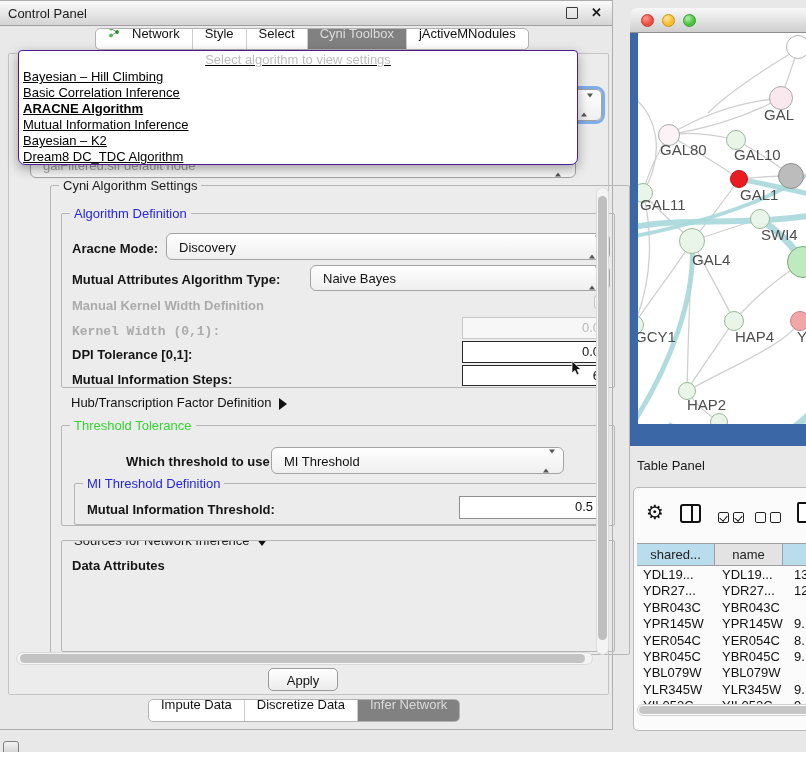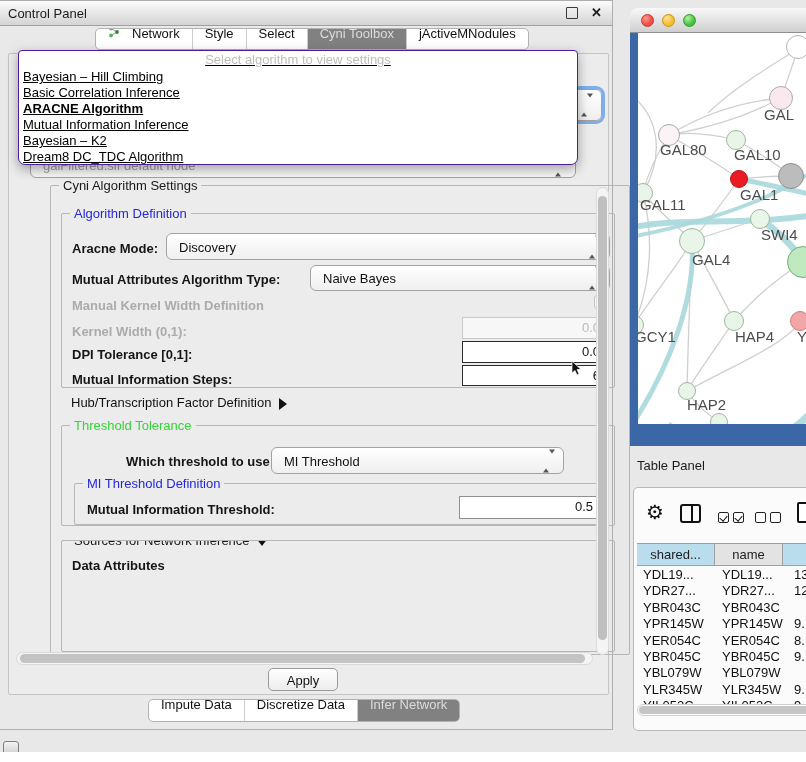--- a/index.html
+++ b/index.html
@@ -182,21 +182,21 @@
 
         <span class="lbl" style="left:10px;top:58px;">Mutual Attributes Algorithm Type:</span>
         <div class="combo" style="left:248px;top:51px;width:300px;height:26px;">
           <span class="combo-label">Naive Bayes</span>
           <span class="combo-arrows"><span class="tri-up"></span><span class="tri-down"></span></span>
         </div>
 
         <span class="lbl disabled" style="left:10px;top:84px;">Manual Kernel Width Definition</span>
         <span class="checkbox" style="left:532px;top:81px;"></span>
 
-        <span class="lbl disabled" style="left:10px;top:110px;">Kernel Width (0,1):</span>
+        <span class="lbl disabled" style="left:10px;top:110px;font-family:Liberation Mono, monospace;">Kernel Width (0,1):</span>
         <div class="field disabled" style="left:400px;top:103px;width:146px;height:22px;">0.0</div>
 
         <span class="lbl" style="left:10px;top:133px;">DPI Tolerance [0,1]:</span>
         <div class="field strong" style="left:400px;top:127px;width:146px;height:22px;">0.0</div>
 
         <span class="lbl" style="left:10px;top:158px;">Mutual Information Steps:</span>
         <div class="field strong" style="left:400px;top:151px;width:146px;height:21px;">6</div>
       </div>
 
       <span style="position:absolute;left:20px;top:209px;font-size:13px;color:#111;white-space:nowrap;"><span>Hub/Transcription Factor Definition</span><span class="tri-right"></span></span>

